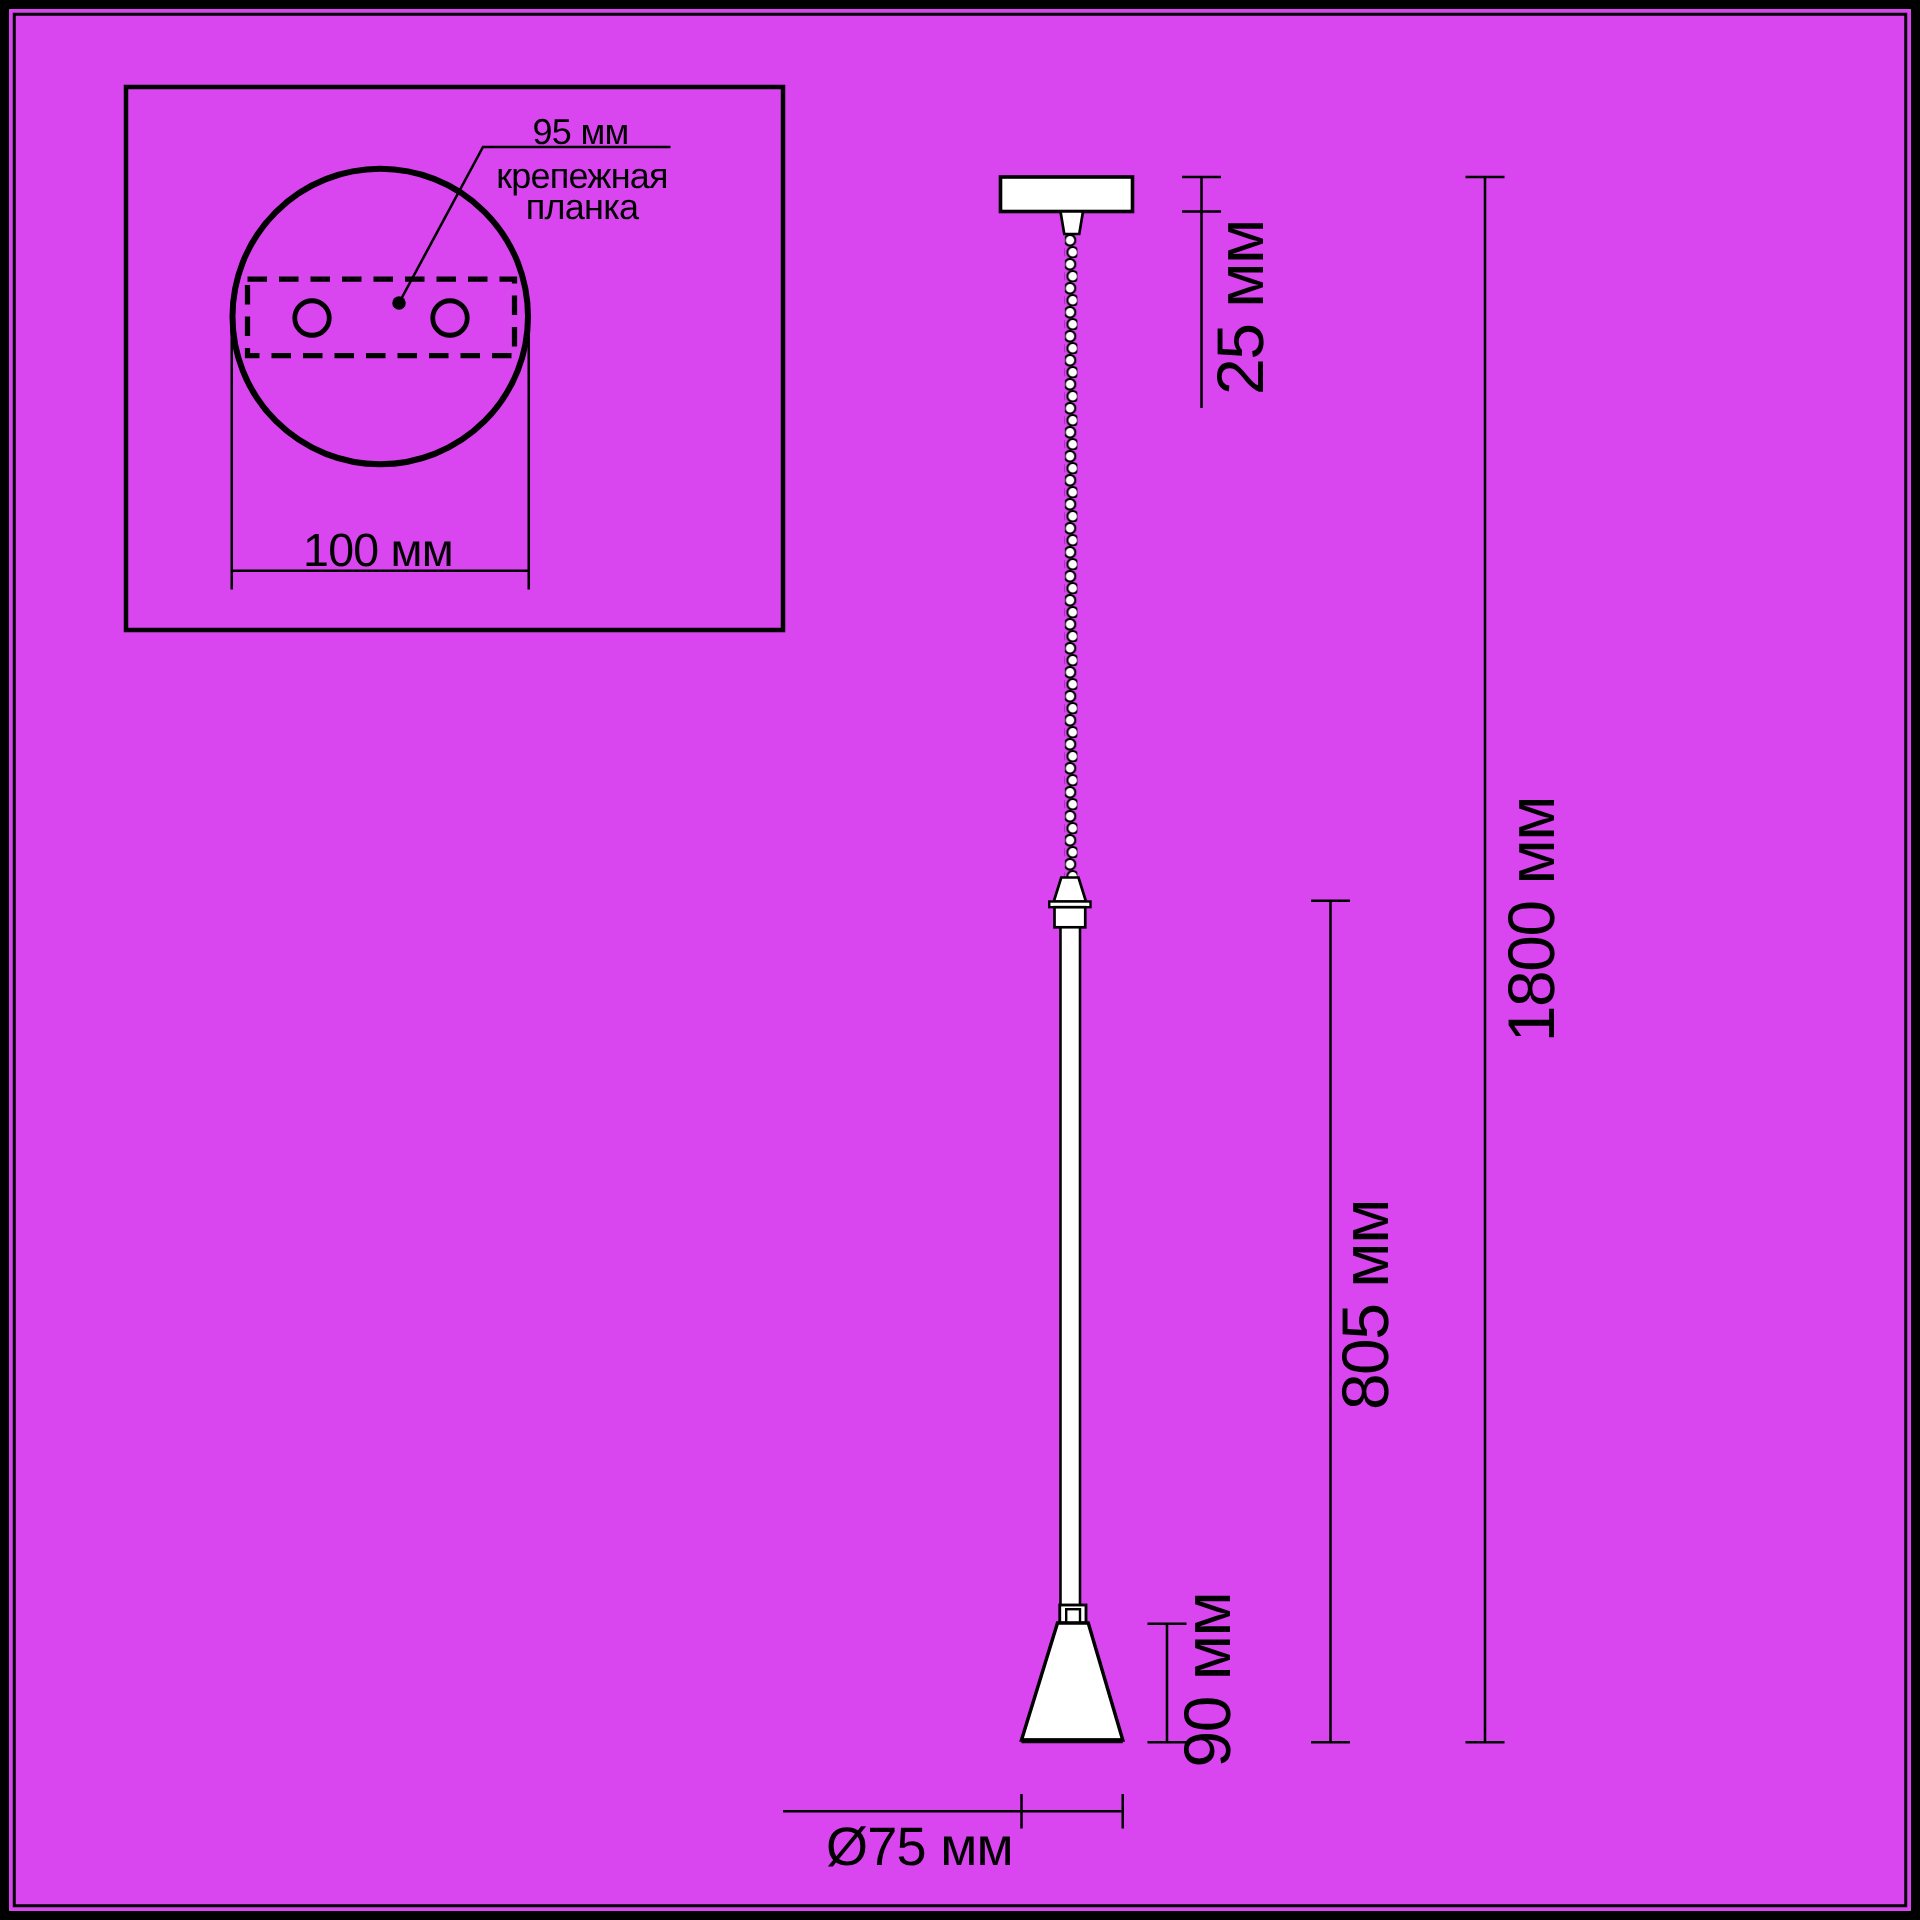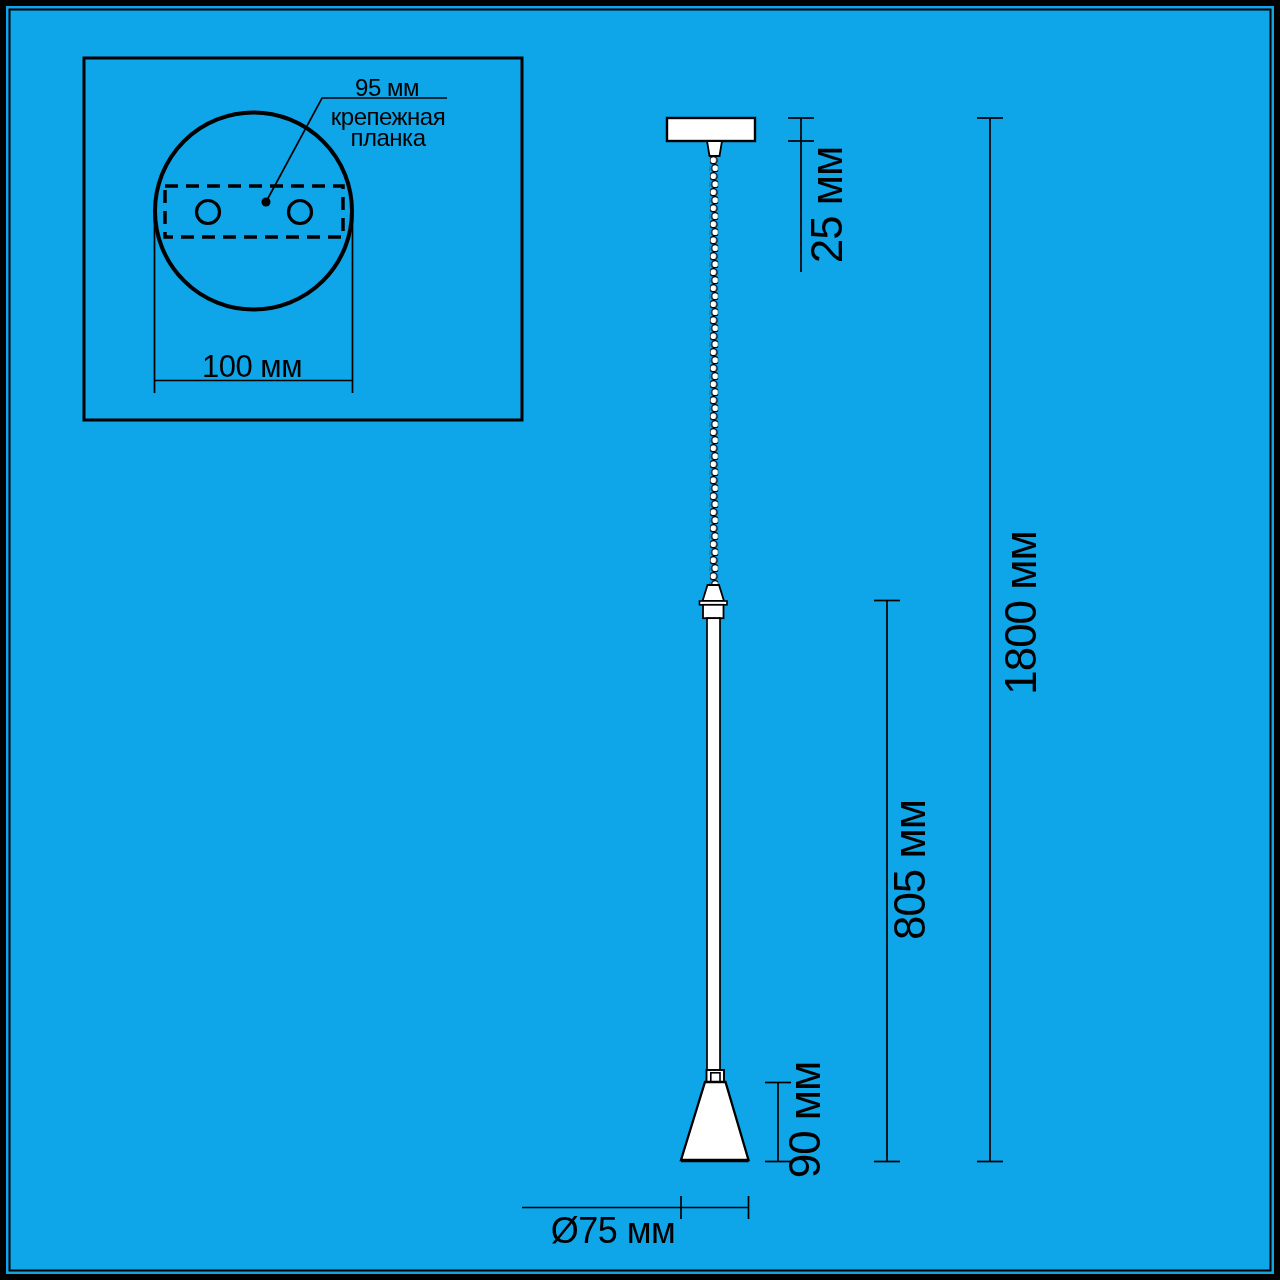--- a/index.html
+++ b/index.html
@@ -1,16 +1,16 @@
 <!DOCTYPE html>
 <html><head>
 <meta charset="utf-8">
 <style>
   html,body{margin:0;padding:0;background:#ffffff;}
-  .stage{width:1280px;height:1280px;position:relative;background:#0ea5e9;}
+  .stage{width:1280px;height:1280px;position:relative;background:#d946ef;}
   svg{display:block;}
   svg text{
     font-family:"Liberation Sans",sans-serif;
     fill:#000000;
   }
   .lbl-lg{font-size:44px;letter-spacing:-1px;}
   .lbl-md{font-size:36px;letter-spacing:-0.5px;}
   .lbl-sm{font-size:31px;letter-spacing:-0.5px;}
   .lbl-xs{font-size:24px;letter-spacing:-0.5px;}
   .stroke{stroke:#000000;fill:none;}

